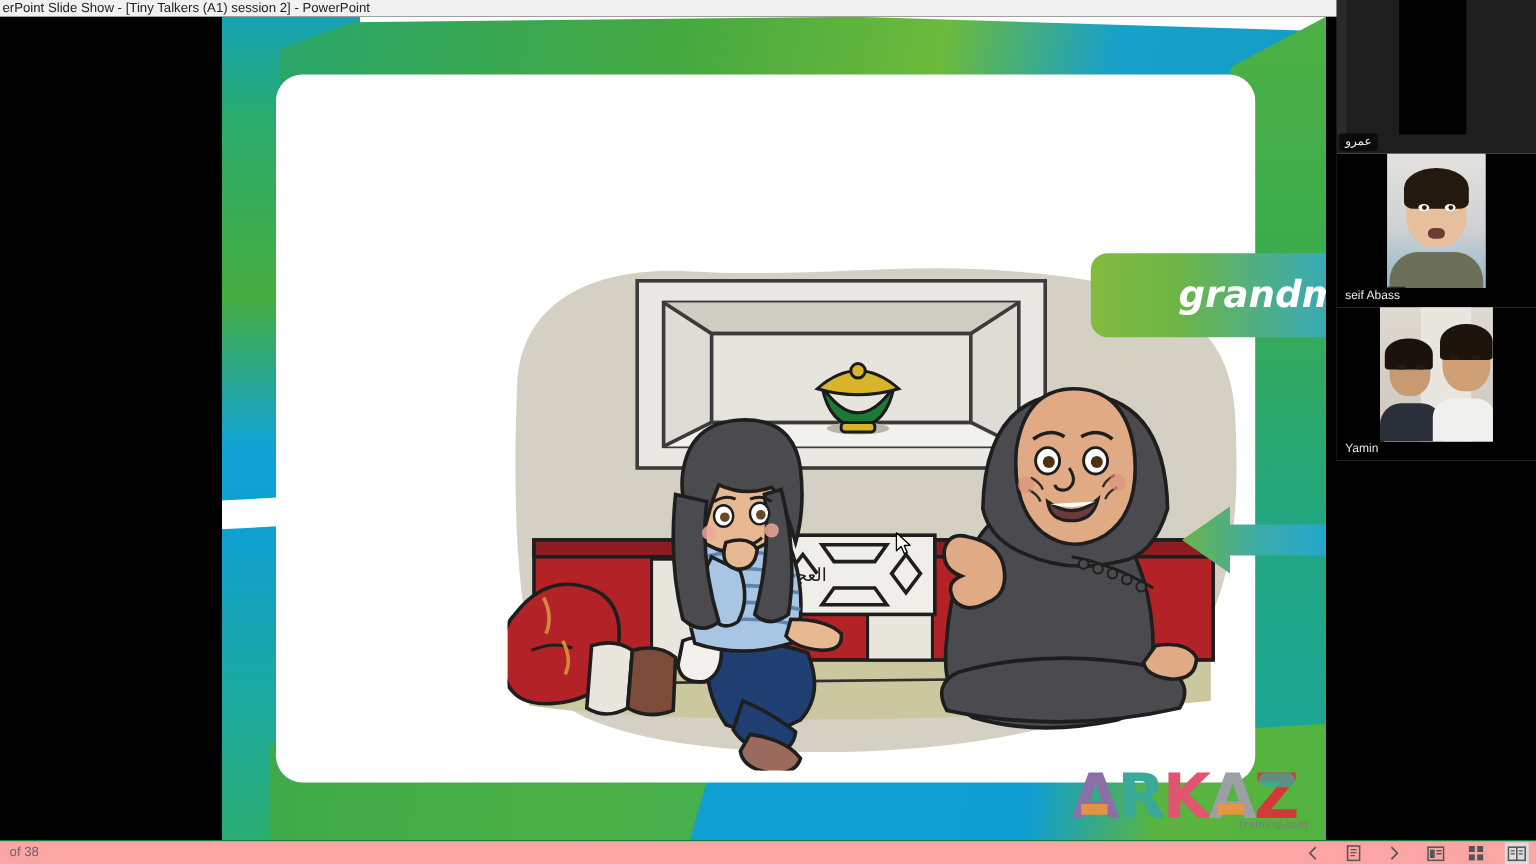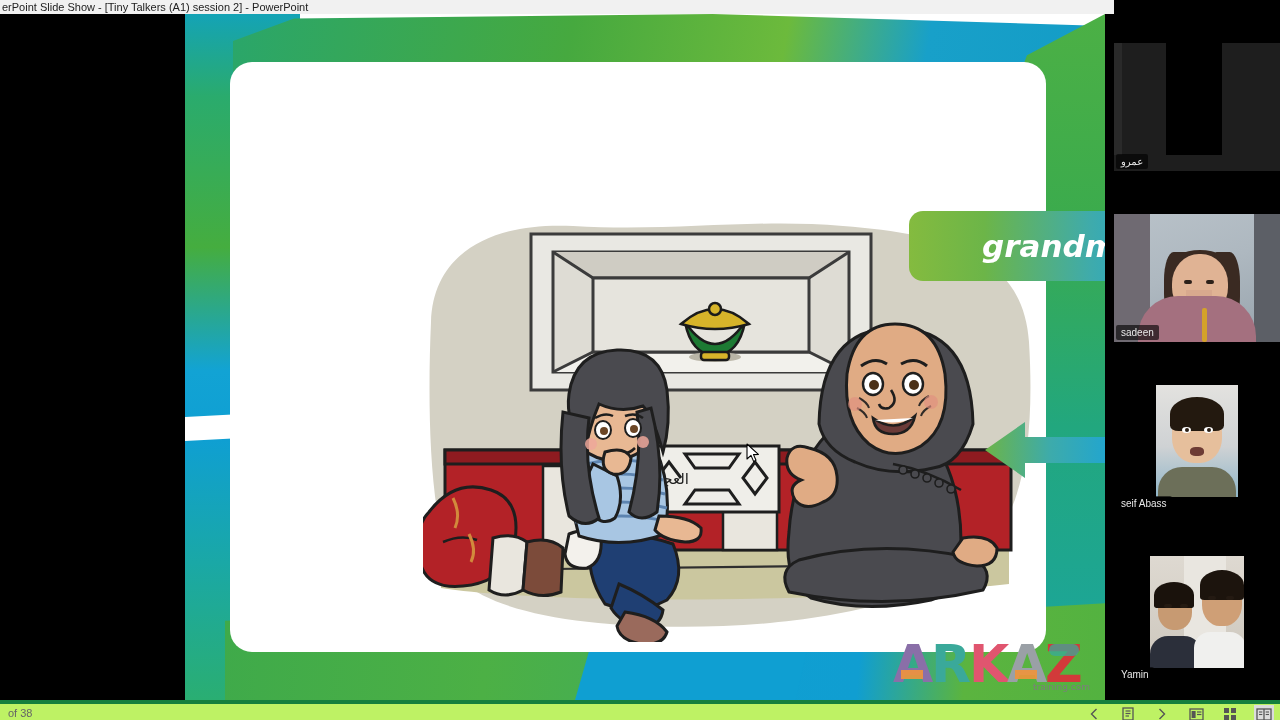--- a/index.html
+++ b/index.html
@@ -102,21 +102,21 @@
   .logo {
     position: absolute; right: 12px; bottom: 6px; width: 200px; height: 62px;
   }
 
   
   .cursor { position: absolute; left: 746px; top: 429px; width: 14px; height: 20px; z-index: 40; }
 
   
   .statusbar {
     position: absolute; left: 0; bottom: 0; width: 1280px; height: 20px;
-    background: #bef264; border-top: 4px solid #15803d;
+    background: #fca5a5; border-top: 1px solid #15803d;
   }
   .status-left {
     position: absolute; left: 8px; top: 3px;
     font-size: 11px; color: #666;
   }
   .status-right {
     position: absolute; right: 6px; top: 0; height: 20px;
     display: flex; align-items: center; gap: 14px;
   }
   .sb-btn {
@@ -125,21 +125,21 @@
   }
   .sb-btn.active { background: #dcdcdc; }
   .sb-btn svg { display: block; }
 
   
   .videopanel {
     position: absolute; right: 0; top: 0; width: 166px; height: 700px;
     background: #000;
   }
   .tile {
-    position: relative; width: 166px; height: 128px; background: #737373; overflow: hidden; margin-top: 43px;
+    position: relative; width: 166px; height: 128px; background: #737373; overflow: hidden;
   }
   .tile .namebadge {
     position: absolute; left: 2px; bottom: 2px;
     background: rgba(0,0,0,0.62);
     color: #e8e8e8; font-size: 10px; line-height: 13px;
     padding: 1px 5px; border-radius: 2px;
     max-width: 160px; white-space: nowrap; overflow: hidden;
     z-index: 5;
   }
   .tile .namebadge.rtl { direction: rtl; }
@@ -397,38 +397,20 @@
     </div>
   </div>
 
   <div class="videopanel">
 
     <div class="tile">
       <div class="vid v1"></div>
       <div class="namebadge rtl">عمرو</div>
     </div>
 
-    <div class="tile">
-      <div class="vid v2">
-        <div class="wall"></div>
-          <div class="side"></div>
-          <div class="right"></div>
-        <div class="hairT"></div>
-          <div class="hairL"></div>
-          <div class="hairR"></div>
-        <div class="face"></div>
-          <div class="eyeL"></div>
-          <div class="eyeR"></div>
-        <div class="mouth"></div>
-          <div class="neck"></div>
-          <div class="body"></div>
-          <div class="stick"></div>
-      </div>
-      <div class="namebadge">sadeen</div>
-    </div>
 
 
     <div class="tile">
       <div class="vid v4">
         <div class="pb">
           <div class="bg2"></div>
             <div class="shirt"></div>
             <div class="face"></div>
             <div class="hair"></div>
           <div class="ey1"></div>

